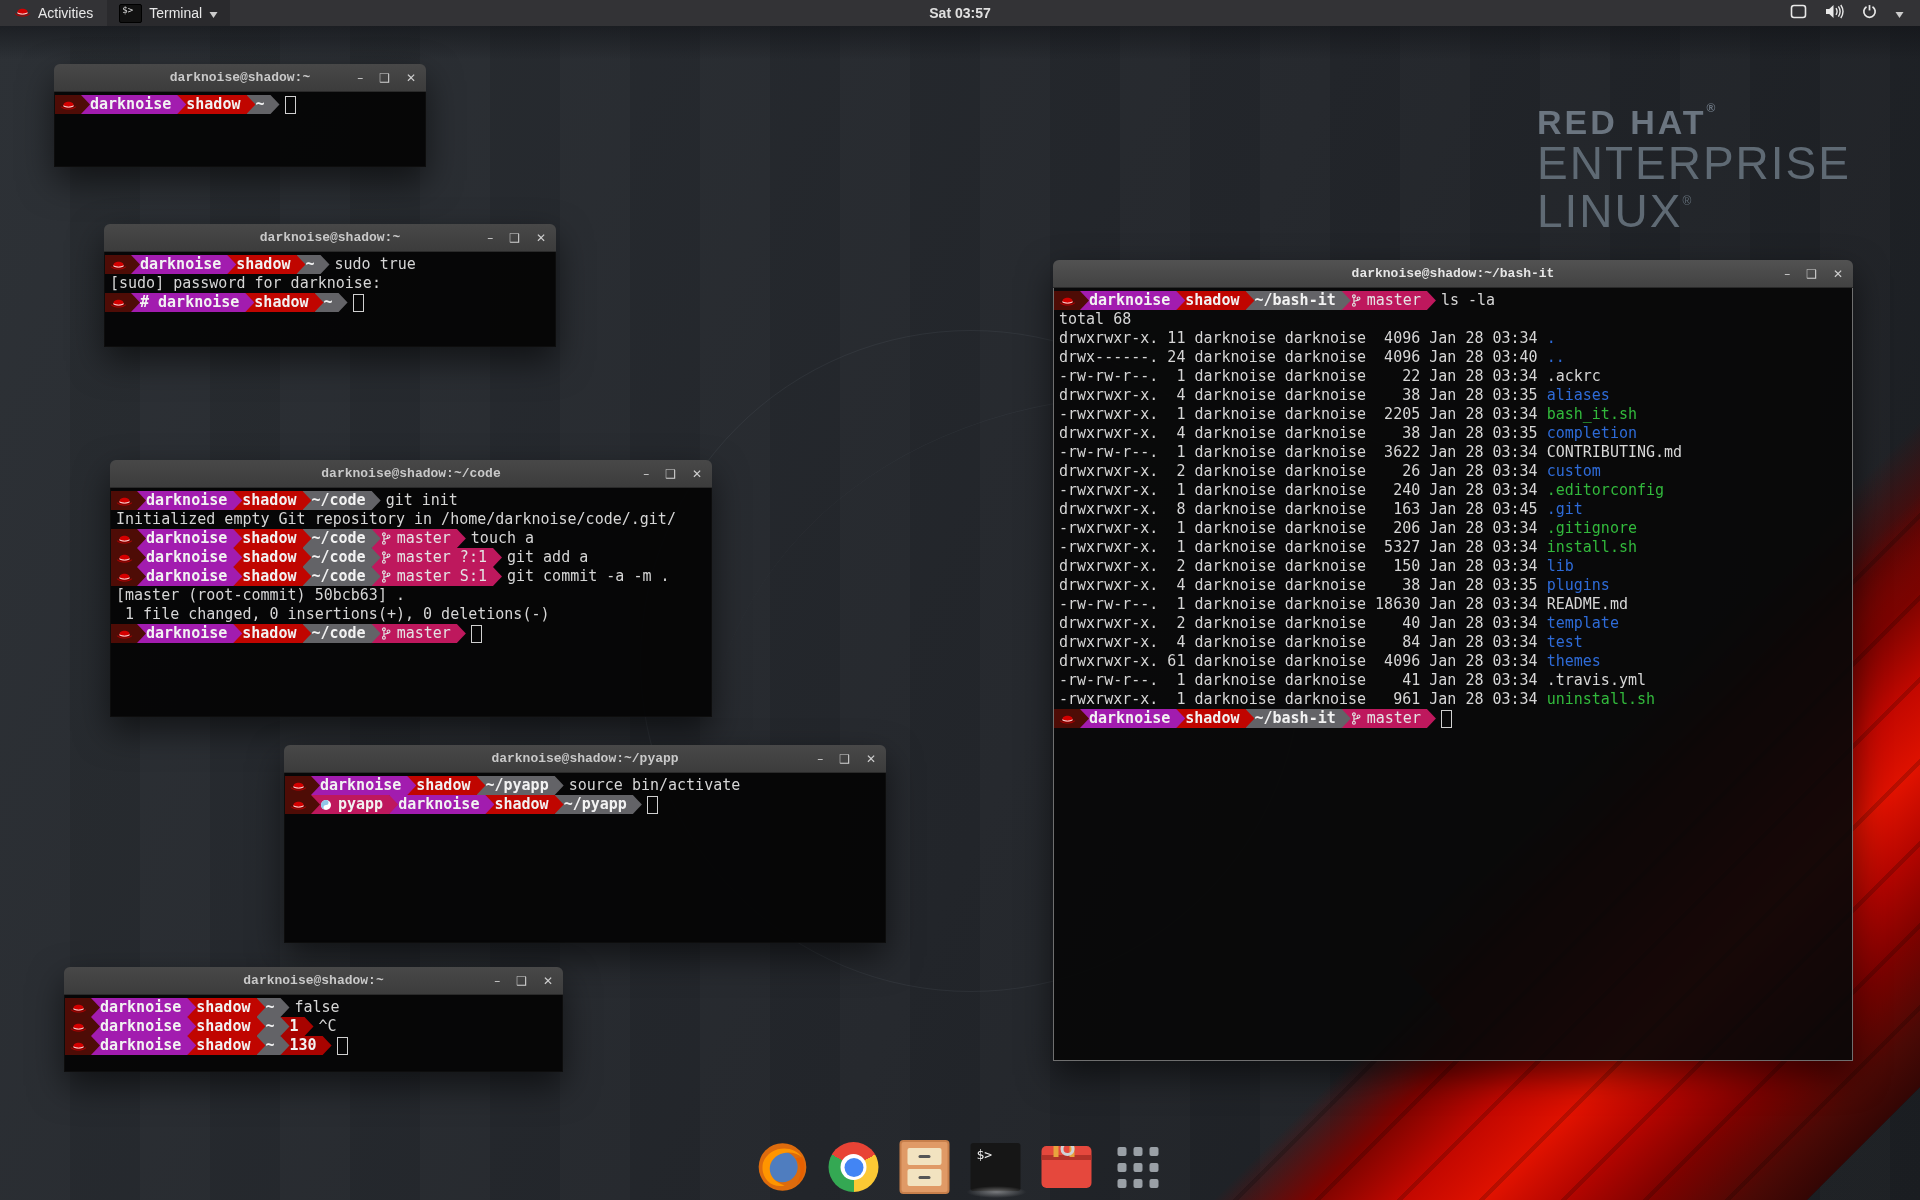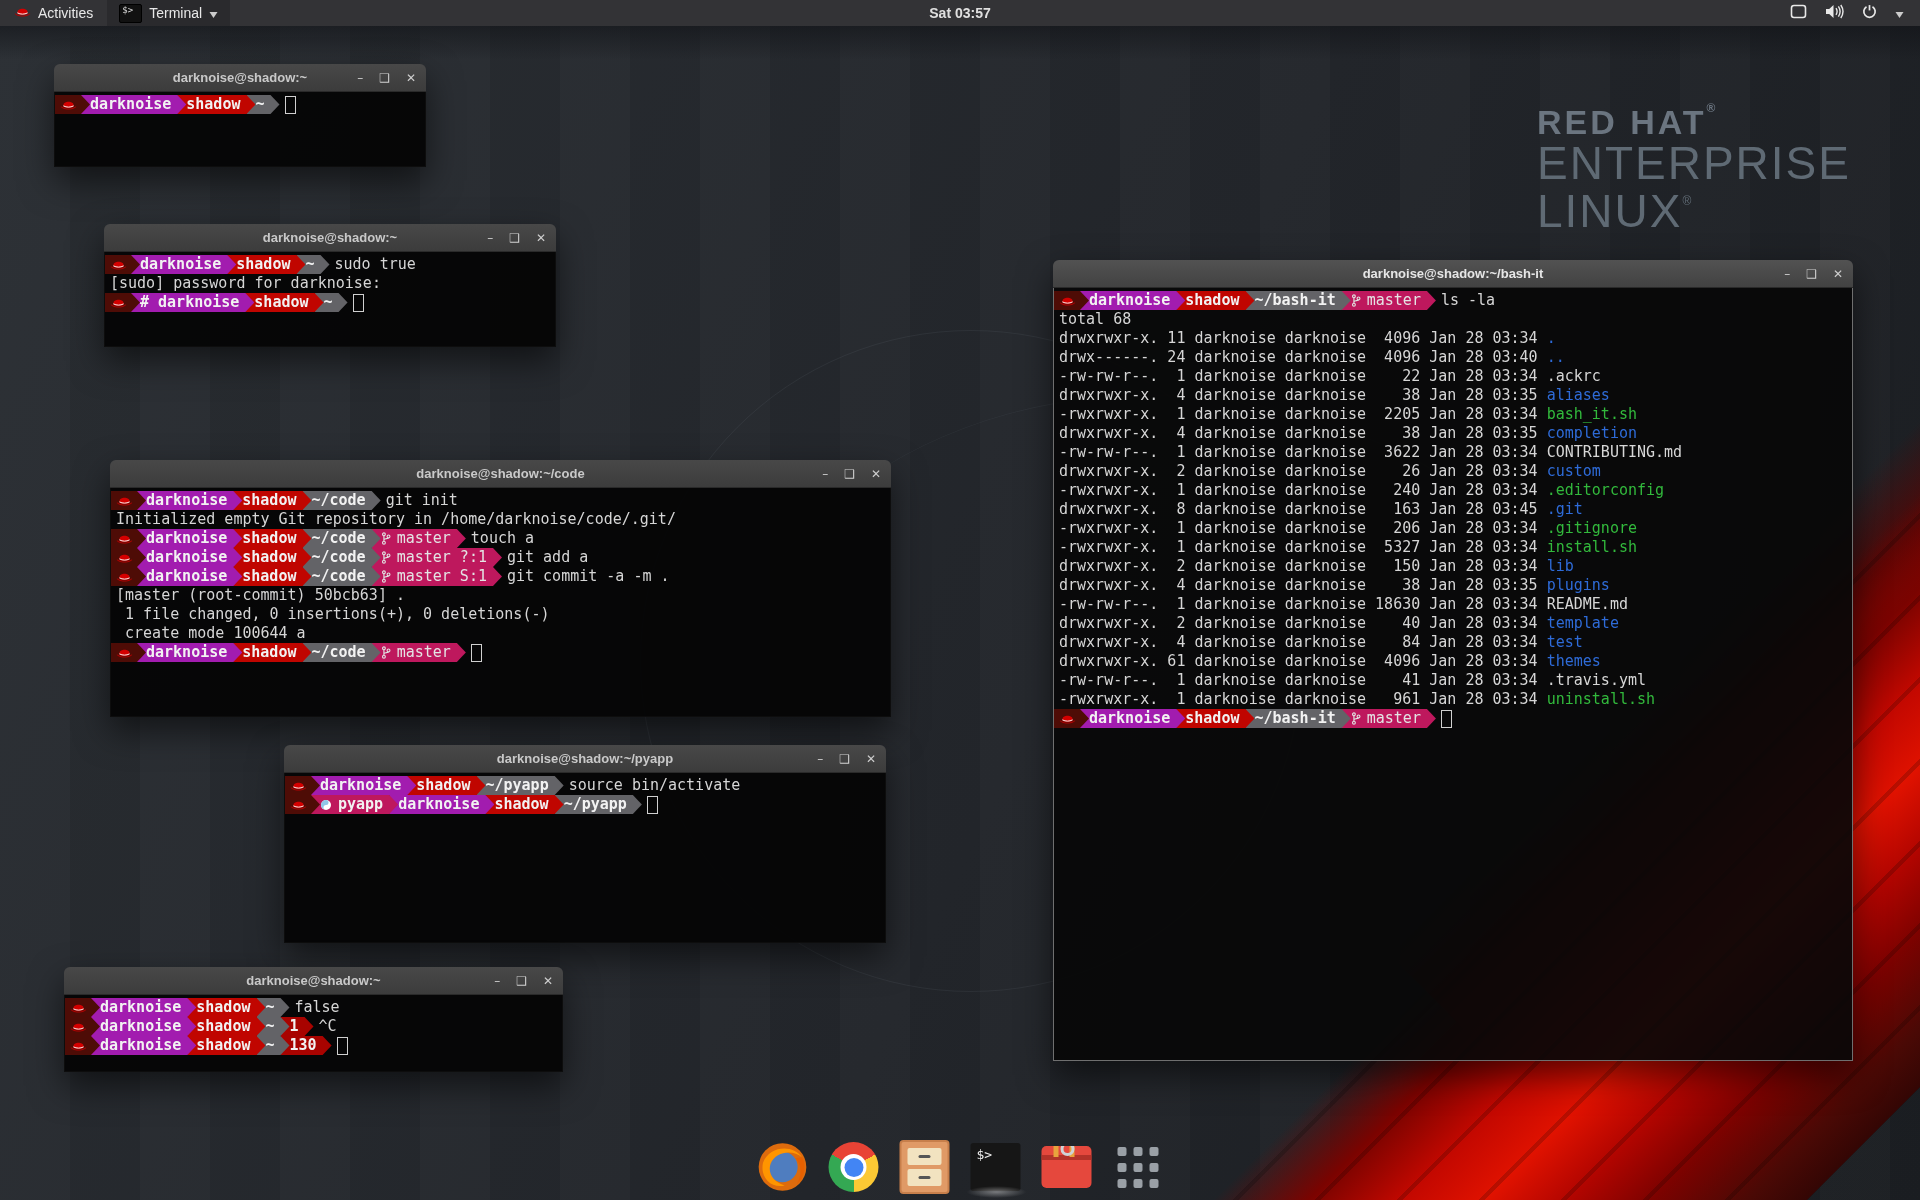--- a/index.html
+++ b/index.html
@@ -40,21 +40,21 @@
   .tb-right{margin-left:auto;display:flex;align-items:center;gap:18px;padding-right:16px;height:100%;cursor:pointer;}
   .mini-term{width:19px;height:17px;background:#111;border:1px solid #000;border-radius:2px;
     color:#ddd;font-family:"DejaVu Sans Mono",monospace;font-size:9px;line-height:10px;padding-left:2px;}
 
   
   .win{position:absolute;border-radius:7px 7px 2px 2px;box-shadow:0 14px 34px rgba(0,0,0,.55);}
   .titlebar{height:27px;border-radius:6px 6px 0 0;position:relative;
     background:linear-gradient(#484848,#3c3c3c);border-bottom:1px solid #2a2a2a;
     display:flex;align-items:center;justify-content:center;cursor:default;}
   .win.focused .titlebar{background:linear-gradient(#525252,#424242);}
-  .wtitle{font-size:13px;font-weight:bold;color:#c9c9c9;}
+  .wtitle{font-size:13px;font-weight:bold;color:#c9c9c9;font-family:Liberation Mono, monospace;}
   .win.focused .wtitle{color:#e6e6e6;}
   .wbtns{position:absolute;right:10px;top:0;height:100%;display:flex;align-items:center;gap:16px;}
   .wbtn{color:#cfcfcf;font-size:12px;line-height:12px;cursor:pointer;font-family:"DejaVu Sans",sans-serif;}
   .tbody{background:rgba(5,5,5,.96);padding:3px 0 0 0;overflow:hidden;
     font-family:"DejaVu Sans Mono",monospace;font-size:15px;color:#d6d6d6;
     border:1px solid #0d0d0d;border-top:none;height:calc(100% - 28px);box-sizing:border-box;}
   .win.focused .tbody{background:rgba(8,8,8,.93);border-color:#6f6f6f;}
 
   .tline{height:19px;line-height:19px;white-space:pre;display:flex;align-items:stretch;}
   .tline.out{display:block;padding-left:5px;}
@@ -151,21 +151,21 @@
                 <path d="M4 8.6 C8 10.6,12 10.6,16 8.6" stroke="#fff" stroke-width="1.1" fill="none"></path>
               </svg></span><span class="pseg seg-user" style="z-index: 3;">darknoise</span><span class="pseg seg-host" style="z-index: 2;">shadow</span><span class="pseg seg-path" style="z-index: 1;">~</span><span class="cmd">sudo true</span></div>
           <div class="tline out"><span class="f-fg">[sudo] password for darknoise:</span></div>
           <div class="tline"><span class="pseg seg-hat" style="z-index: 4;"><svg width="17" height="13" viewBox="0 0 20 14" style="margin-right: 0px;">
                 <path d="M4 8 C4 2.5,16 2.5,16 8 L16 9 C16 11.5,4 11.5,4 9 Z" fill="#d40000"></path>
                 <path d="M1 9 C6 12.6,14 12.6,19 9 C19 11,15 13,10 13 C5 13,1 11,1 9 Z" fill="#b40000"></path>
                 <path d="M4 8.6 C8 10.6,12 10.6,16 8.6" stroke="#fff" stroke-width="1.1" fill="none"></path>
               </svg></span><span class="pseg seg-user" style="z-index: 3;"># darknoise</span><span class="pseg seg-host" style="z-index: 2;">shadow</span><span class="pseg seg-path" style="z-index: 1;">~</span><span class="cursor"></span></div>
         </div>
       </div>
-      <div class="win" style="left: 110px; top: 460px; width: 781px; height: 257px; z-index: 12;">
+      <div class="win" style="left: 110px; top: 460px; width: 602px; height: 257px; z-index: 12;">
         <div class="titlebar">
           <span class="wtitle">darknoise@shadow:~/code</span>
           <div class="wbtns">
             <span class="wbtn">–</span>
             <span class="wbtn">❑</span>
             <span class="wbtn">✕</span>
           </div>
         </div>
         <div class="tbody">
           <div class="tline"><span class="pseg seg-hat" style="z-index: 4;"><svg width="17" height="13" viewBox="0 0 20 14" style="margin-right: 0px;">
@@ -199,21 +199,20 @@
                 <path d="M1 9 C6 12.6,14 12.6,19 9 C19 11,15 13,10 13 C5 13,1 11,1 9 Z" fill="#b40000"></path>
                 <path d="M4 8.6 C8 10.6,12 10.6,16 8.6" stroke="#fff" stroke-width="1.1" fill="none"></path>
               </svg></span><span class="pseg seg-user" style="z-index: 4;">darknoise</span><span class="pseg seg-host" style="z-index: 3;">shadow</span><span class="pseg seg-path" style="z-index: 2;">~/code</span><span class="pseg seg-git" style="z-index: 1;"><svg width="10" height="15" viewBox="0 0 12 16" stroke="#e0e0e0" fill="none" stroke-width="1.4">
                 <circle cx="3.5" cy="3" r="1.7"></circle>
                 <circle cx="3.5" cy="13" r="1.7"></circle>
                 <circle cx="9" cy="5.5" r="1.7"></circle>
                 <path d="M3.5 4.7 L3.5 11.3 M3.5 9.8 C3.5 7.6,9 8.8,9 7.2"></path>
               </svg>master S:1</span><span class="cmd">git commit -a -m .</span></div>
           <div class="tline out"><span class="f-fg">[master (root-commit) 50bcb63] .</span></div>
           <div class="tline out"><span class="f-fg"> 1 file changed, 0 insertions(+), 0 deletions(-)</span></div>
-          <div class="tline out"><span class="f-fg"> create mode 100644 a</span></div>
           <div class="tline"><span class="pseg seg-hat" style="z-index: 5;"><svg width="17" height="13" viewBox="0 0 20 14" style="margin-right: 0px;">
                 <path d="M4 8 C4 2.5,16 2.5,16 8 L16 9 C16 11.5,4 11.5,4 9 Z" fill="#d40000"></path>
                 <path d="M1 9 C6 12.6,14 12.6,19 9 C19 11,15 13,10 13 C5 13,1 11,1 9 Z" fill="#b40000"></path>
                 <path d="M4 8.6 C8 10.6,12 10.6,16 8.6" stroke="#fff" stroke-width="1.1" fill="none"></path>
               </svg></span><span class="pseg seg-user" style="z-index: 4;">darknoise</span><span class="pseg seg-host" style="z-index: 3;">shadow</span><span class="pseg seg-path" style="z-index: 2;">~/code</span><span class="pseg seg-git" style="z-index: 1;"><svg width="10" height="15" viewBox="0 0 12 16" stroke="#e0e0e0" fill="none" stroke-width="1.4">
                 <circle cx="3.5" cy="3" r="1.7"></circle>
                 <circle cx="3.5" cy="13" r="1.7"></circle>
                 <circle cx="9" cy="5.5" r="1.7"></circle>
                 <path d="M3.5 4.7 L3.5 11.3 M3.5 9.8 C3.5 7.6,9 8.8,9 7.2"></path>
               </svg>master</span><span class="cursor"></span></div>

